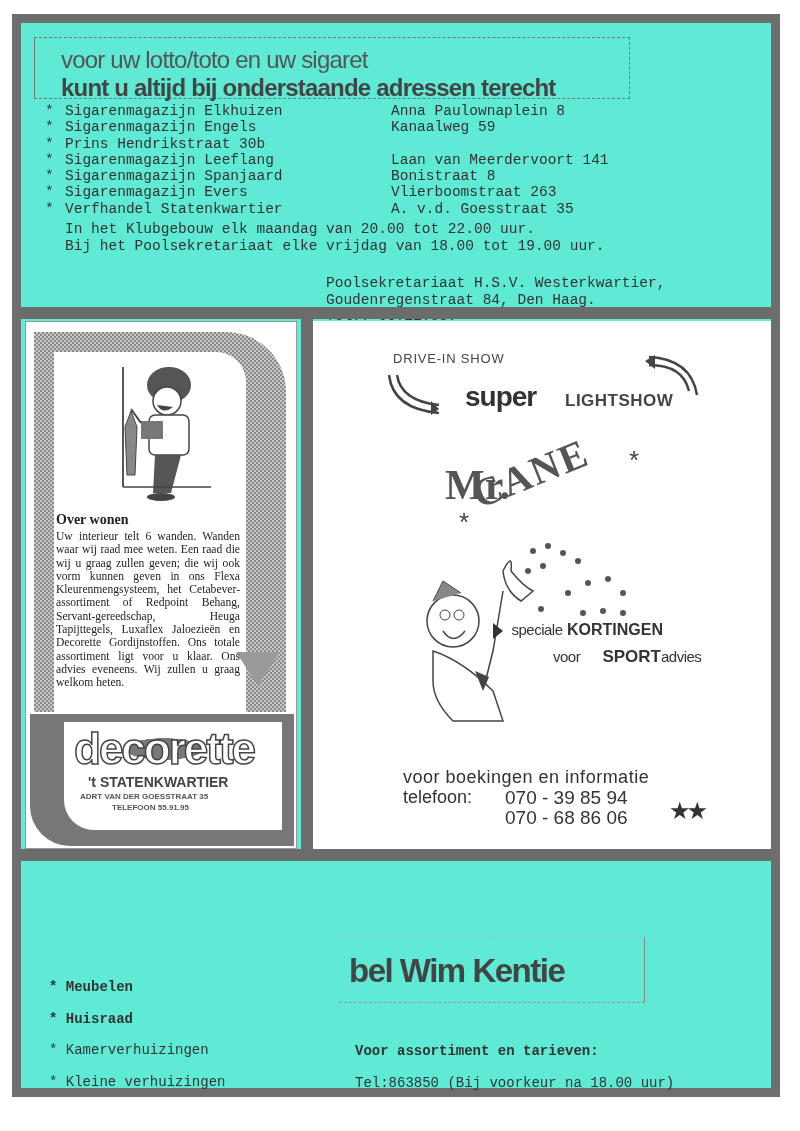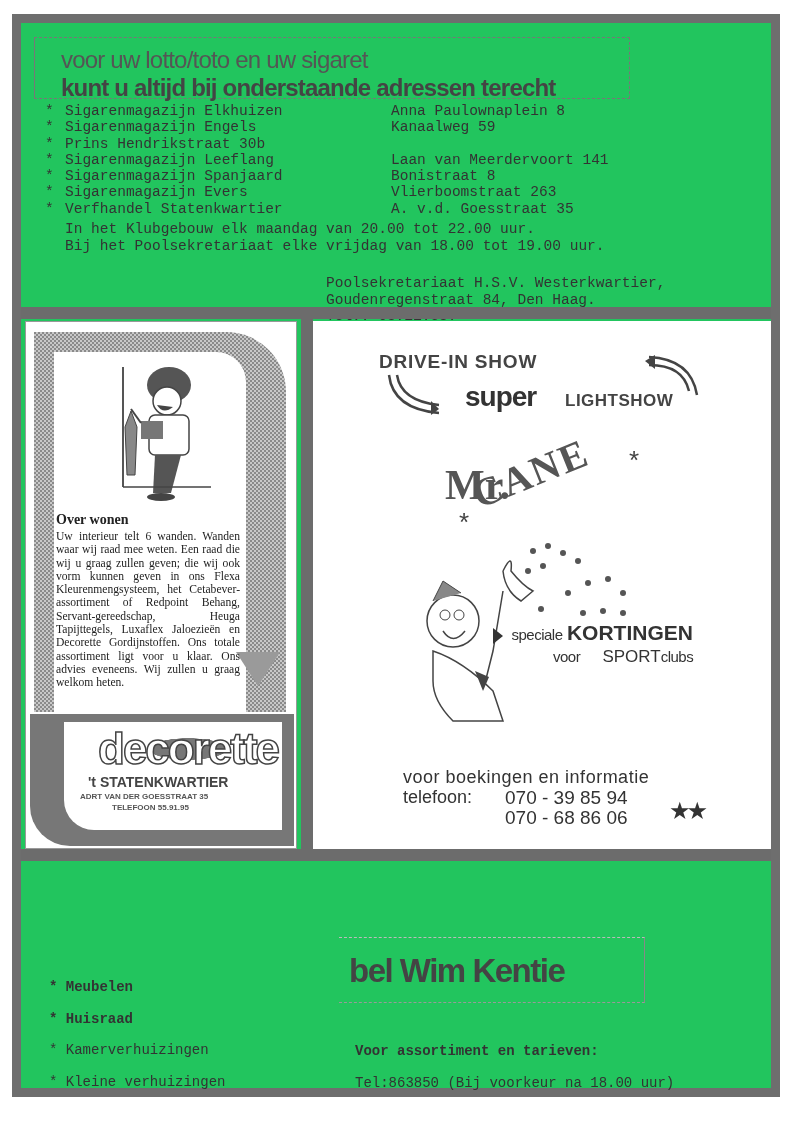--- a/index.html
+++ b/index.html
@@ -2,21 +2,21 @@
 <html><head>
   <meta charset="utf-8">
   <style>
     * { box-sizing: border-box; margin: 0; padding: 0; }
     html, body { width: 800px; height: 1131px; background: #ffffff; overflow: hidden; }
     body { position: relative; font-family: "Liberation Sans", sans-serif; color: #2a2a2a; }
 
     .page-frame {
       position: absolute; left: 12px; top: 14px; width: 768px; height: 1083px;
       border: 9px solid #6e6e6e;
-      background: #22c55e;
+      background: #5eead4;
       padding-left: 48px;
     }
     .hsep { position: absolute; left: 0; width: 100%; height: 12px; background: #6c6c6c; }
     .vsep { position: absolute; width: 12px; background: #6c6c6c; }
 
     
     .top-section { position: absolute; left: 0; top: 0; width: 750px; height: 282px; }
     .headline-box {
       position: absolute; left: 13px; top: 14px; width: 396px; height: 62px;
       border: 1px dashed #777; border-left: 1px solid #777;
@@ -72,40 +72,39 @@
     }
     .dark-base-inner {
       position: absolute; left: 34px; top: 8px; width: 218px; height: 108px;
       background: #fff; border-radius: 0 0 0 30px;
     }
     .decorette-logo {
       position: absolute; left: 48px; top: 402px; font-family: "Liberation Sans", sans-serif;
       font-size: 44px; font-weight: bold; letter-spacing: -2px;
       color: #fff; -webkit-text-stroke: 1.5px #444;
       background-image: radial-gradient(#777 30%, transparent 31%);
-      margin-left: 24px;
     }
     .decorette-sub1 { position: absolute; left: 62px; top: 452px; font-size: 14px; font-weight: bold; color: #444; white-space: nowrap; }
     .decorette-sub2 { position: absolute; left: 54px; top: 470px; font-size: 8px; font-weight: bold; color: #555; white-space: nowrap; }
     .decorette-sub3 { position: absolute; left: 86px; top: 481px; font-size: 8px; font-weight: bold; color: #555; white-space: nowrap; }
 
     
     .cane-ad { position: absolute; left: 292px; top: 298px; width: 458px; height: 528px; background: #fff; }
-    .drive-in { position: absolute; left: 66px; top: 30px; font-size: 19px; font-weight: bold; color: #444; letter-spacing: 0.8px; white-space: nowrap; }
+    .drive-in { position: absolute; left: 80px; top: 30px; font-size: 13px; font-weight: normal; color: #444; letter-spacing: 0.8px; white-space: nowrap; }
     .super-word { position: absolute; left: 152px; top: 60px; font-size: 28px; font-weight: bold; color: #333; letter-spacing: -1px; }
     .lightshow-word { position: absolute; left: 252px; top: 70px; font-size: 17px; font-weight: bold; color: #444; letter-spacing: 0.5px; }
     .mr-text { position: absolute; left: 132px; top: 140px; font-family: "Liberation Serif", serif; font-size: 42px; font-weight: bold; color: #555; }
     .cane-text { position: absolute; left: 170px; top: 150px; font-family: "Liberation Serif", serif; font-size: 40px; font-weight: bold; color: #555; transform: rotate(-22deg); transform-origin: left bottom; letter-spacing: 2px; }
     .star-glyph { position: absolute; font-size: 26px; color: #444; }
     .kortingen-line { position: absolute; left: 180px; top: 300px; white-space: nowrap; color: #333; }
     .kortingen-line .lt { font-size: 15px; letter-spacing: -0.5px; }
-    .kortingen-line .bd { font-size: 21px; font-weight: bold; }
+    .kortingen-line .bd { font-size: 16px; font-weight: bold; }
     .sport-line { position: absolute; left: 240px; top: 326px; white-space: nowrap; color: #333; }
     .sport-line .lt { font-size: 15px; letter-spacing: -0.5px; }
-    .sport-line .bd { font-size: 17px; font-weight: normal; }
+    .sport-line .bd { font-size: 17px; font-weight: bold; }
     .boekingen { position: absolute; left: 90px; top: 446px; font-size: 18px; color: #333; letter-spacing: 0.5px; white-space: nowrap; }
     .telefoon { position: absolute; left: 90px; top: 466px; font-size: 18px; color: #333; white-space: nowrap; }
     .tel1 { position: absolute; left: 192px; top: 466px; font-size: 19px; color: #333; }
     .tel2 { position: absolute; left: 192px; top: 486px; font-size: 19px; color: #333; }
     .stars { position: absolute; left: 356px; top: 476px; font-size: 24px; color: #333; letter-spacing: -4px; }
 
     
     .bottom-section { position: absolute; left: 0; top: 838px; width: 750px; height: 236px; }
     .vervoeren-box { position: absolute; left: 27px; top: 27px; width: 250px; height: 66px; border: 1px solid #777; border-top: 2px solid #555; }
     .vervoeren-title { position: absolute; left: 4px; top: 12px; font-size: 30px; font-weight: bold; color: #555; letter-spacing: -1px; white-space: nowrap; }
@@ -262,21 +261,21 @@
     </svg>
 
     <div class="kortingen-line">
       <span style="display:inline-block;width:0;height:0;border-top:8px solid transparent;border-bottom:8px solid transparent;border-left:10px solid #333;vertical-align:middle;margin-right:4px;"></span>
       <span class="lt">speciale</span>
       <span class="bd">KORTINGEN</span>
     </div>
     <div class="sport-line">
       <span class="lt">voor</span>
       &nbsp;&nbsp;&nbsp;
-      <span class="bd">SPORT</span><span class="lt">clubs</span>
+      <span class="bd">SPORT</span><span class="lt">advies</span>
     </div>
 
     <div class="boekingen">voor boekingen en informatie</div>
     <div class="telefoon">telefoon:</div>
     <div class="tel1">070 - 39 85 94</div>
     <div class="tel2">070 - 68 86 06</div>
     <div class="stars">★★</div>
   </section>
 
   <div class="hsep" style="top:826px;"></div>

